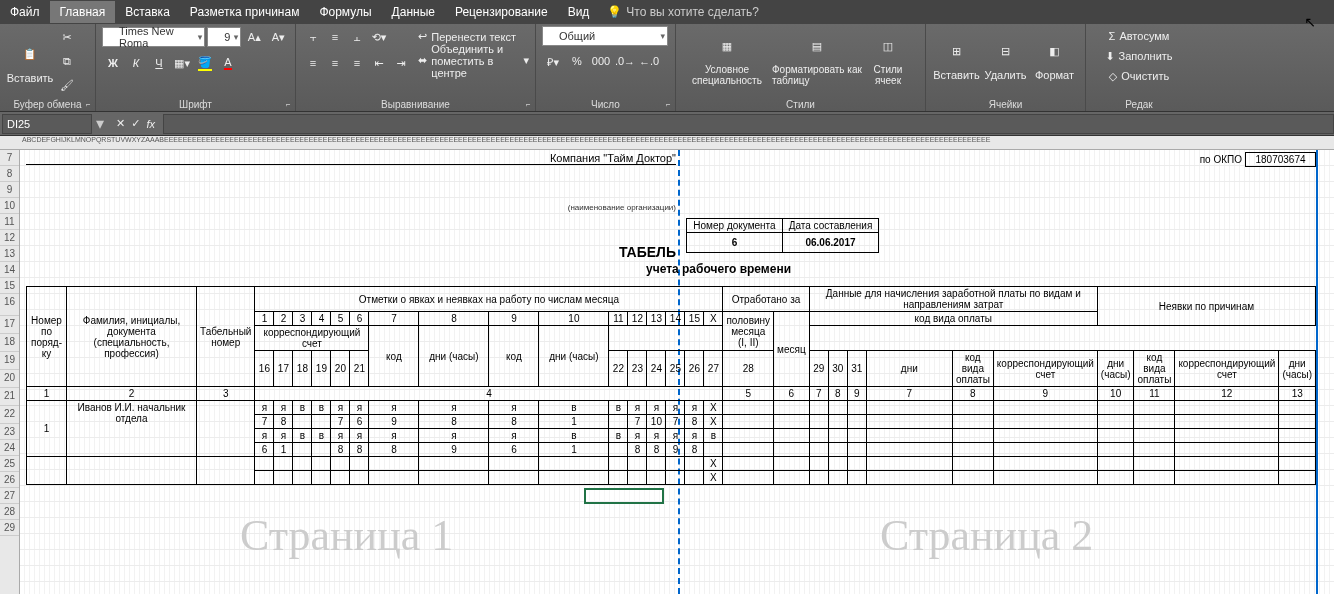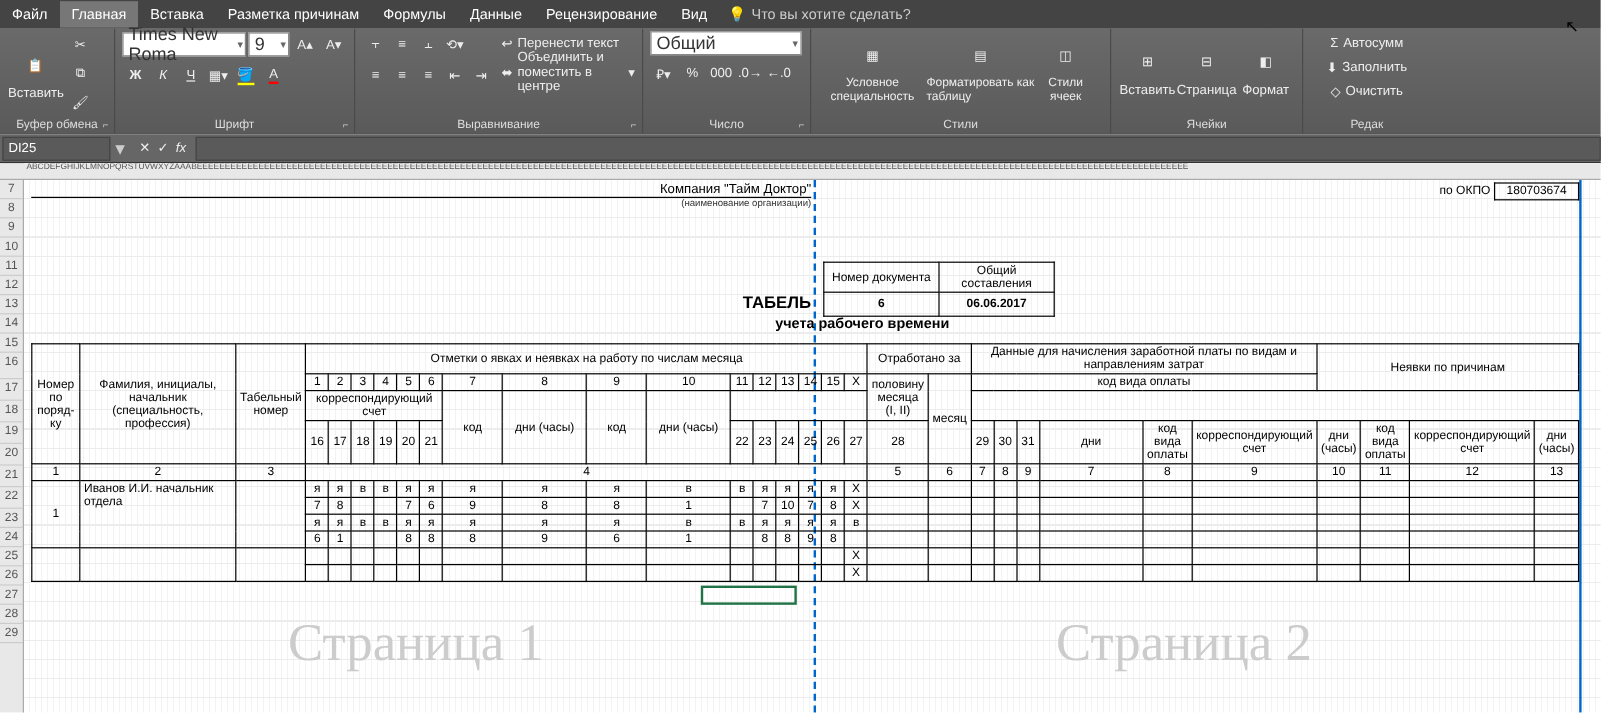--- a/index.html
+++ b/index.html
@@ -14,21 +14,21 @@
 
 .ribbon { background: linear-gradient(#6a6a6a, #5a5a5a); height: 88px; display: flex; border-bottom: 1px solid #333; }
 .ribbon-group { border-right: 1px solid #4a4a4a; padding: 2px 6px 0; display: flex; flex-direction: column; position: relative; }
 .ribbon-group-label { position: absolute; bottom: 1px; left: 0; right: 0; text-align: center; font-size: 10px; color: #ddd; }
 .ribbon-group-dd { position: absolute; bottom: 1px; right: 2px; width: 10px; height: 10px; color: #ccc; font-size: 8px; text-align: center; }
 .rbtn { display: inline-flex; align-items: center; justify-content: center; color: #eee; font-size: 11px; cursor: pointer; }
 .rbtn.big { flex-direction: column; width: 48px; height: 64px; gap: 2px; }
 .rbtn.big svg, .rbtn.big .icon-box { width: 32px; height: 32px; }
 .rbtn.small { width: 20px; height: 20px; margin: 1px; }
 .rbtn-row { display: flex; align-items: center; }
-.combo { background: #fff; color: #333; border: 1px solid #888; height: 20px; font-size: 15px; padding: 0 14px 0 4px; position: relative; display: inline-flex; align-items: center; }
+.combo { background: #fff; color: #333; border: 1px solid #888; height: 20px; font-size: 11px; padding: 0 14px 0 16px; position: relative; display: inline-flex; align-items: center; }
 .combo::after { content: '▾'; position: absolute; right: 2px; color: #666; font-size: 9px; }
 .icon-box { display: inline-flex; align-items: center; justify-content: center; }
 
 
 .formula-bar { background: #666; height: 24px; display: flex; align-items: center; border-bottom: 1px solid #333; }
 .name-box { background: #5a5a5a; color: #fff; width: 90px; height: 20px; margin-left: 2px; padding: 0 4px; font-size: 11px; display: flex; align-items: center; border: 1px solid #444; }
 .fb-btns { display: flex; gap: 6px; margin: 0 8px; color: #ccc; font-size: 12px; }
 .fb-input { flex: 1; background: #5a5a5a; height: 20px; border: 1px solid #444; }
 
 
@@ -42,21 +42,21 @@
 .grid { position: absolute; top: 14px; left: 20px; right: 0; bottom: 0; }
 .page-break-v { position: absolute; top: 0; bottom: 0; border-left: 2px dashed #0066cc; }
 .page-break-edge { position: absolute; top: 0; bottom: 0; border-left: 2px solid #0066cc; }
 .watermark { position: absolute; font-size: 44px; color: #ccc; pointer-events: none; font-family: 'Times New Roman', serif; }
 
 
 .doc { position: absolute; font-family: 'Times New Roman', serif; font-size: 11px; color: #000; }
 .doc table { border-collapse: collapse; }
 .doc td, .doc th { border: 1px solid #000; padding: 1px 3px; font-size: 10px; text-align: center; vertical-align: middle; }
 .hdr-right { text-align: right; }
-.sub-label { font-size: 8px; color: #333; }
+.sub-label { font-size: 8px; color: #333; margin-top: 38px; }
 .title-big { font-size: 14px; font-weight: bold; }
 
 .gridlines { position: absolute; inset: 0; background-image: repeating-linear-gradient(to bottom, transparent 0, transparent 15px, #d0d0d0 15px, #d0d0d0 16px), repeating-linear-gradient(to right, transparent 0, transparent 4px, #e0e0e0 4px, #e0e0e0 5px); opacity: 0.4; }
 
 .active-cell { position: absolute; border: 2px solid #217346; background: rgba(255,255,255,0.3); }
 .cursor-arrow { position: absolute; top: 14px; right: 18px; font-size: 14px; color: #000; }
 </style>
 </head>
 <body>
 
@@ -187,21 +187,21 @@
   </div>
 
   <div class="ribbon-group" style="width:160px">
     <div class="rbtn-row">
       <div class="rbtn big" style="width:50px">
         <span class="icon-box">⊞</span>
         <span>Вставить</span>
       </div>
       <div class="rbtn big" style="width:50px">
         <span class="icon-box">⊟</span>
-        <span>Страница</span>
+        <span>Удалить</span>
       </div>
       <div class="rbtn big" style="width:50px">
         <span class="icon-box">◧</span>
         <span>Формат</span>
       </div>
     </div>
     <div class="ribbon-group-label">Ячейки</div>
   </div>
 
   <div class="ribbon-group" style="width:106px;border-right:none">
@@ -285,39 +285,39 @@
       <div style="width:650px">
         <div class="hdr-right" style="border-bottom:1px solid #000">Компания "Тайм Доктор"</div>
         <div class="hdr-right sub-label">(наименование организации)</div>
       </div>
 
       <div style="position:absolute;top:66px;left:660px">
         <table>
           <tbody>
               <tr>
             <td style="width:96px">Номер документа</td>
-            <td style="width:96px">Общий составления</td>
+            <td style="width:96px">Дата составления</td>
           </tr>
           <tr>
             <td style="font-weight:bold;height:20px">6</td>
             <td style="font-weight:bold">06.06.2017</td>
           </tr>
         </tbody>
           </table>
       </div>
 
       <div style="position:absolute;top:92px;left:0;width:650px" class="hdr-right title-big">ТАБЕЛЬ</div>
       <div style="position:absolute;top:110px;left:620px;font-weight:bold;font-size:12px">учета рабочего времени</div>
 
       <div style="position:absolute;top:134px;left:0">
         <table>
           <tbody>
               <tr>
             <td rowspan="4" style="width:40px">Номер по поряд-ку</td>
-            <td rowspan="4" style="width:130px">Фамилия, инициалы, начальник (специальность, профессия)</td>
+            <td rowspan="4" style="width:130px">Фамилия, инициалы, документа (специальность, профессия)</td>
             <td rowspan="4" style="width:56px">Табельный номер</td>
             <td colspan="16">Отметки о явках и неявках на работу по числам месяца</td>
             <td colspan="2">Отработано за</td>
             <td colspan="6" rowspan="1">Данные для начисления заработной платы по видам и направлениям затрат</td>
             <td colspan="4" rowspan="2">Неявки по причинам</td>
           </tr>
           <tr>
             <td style="width:19px">1</td>
                 <td style="width:19px">2</td>
                 <td style="width:19px">3</td>
@@ -383,21 +383,21 @@
                 <td colspan="1">7</td>
                 <td colspan="1">8</td>
                 <td colspan="1">9</td>
                 <td colspan="1">10</td>
                 <td colspan="1">11</td>
                 <td colspan="1">12</td>
                 <td colspan="1">13</td>
               </tr>
           <tr id="data-row-1">
                 <td rowspan="4">1</td>
-                <td rowspan="4" style="text-align:left;vertical-align:top">Иванов И.И. начальник отдела</td>
+                <td rowspan="4" style="text-align:center;vertical-align:top">Иванов И.И. начальник отдела</td>
                 <td rowspan="4"></td>
                 <td>я</td>
                 <td>я</td>
                 <td>в</td>
                 <td>в</td>
                 <td>я</td>
                 <td>я</td>
                 <td>я</td>
                 <td>я</td>
                 <td>я</td>

